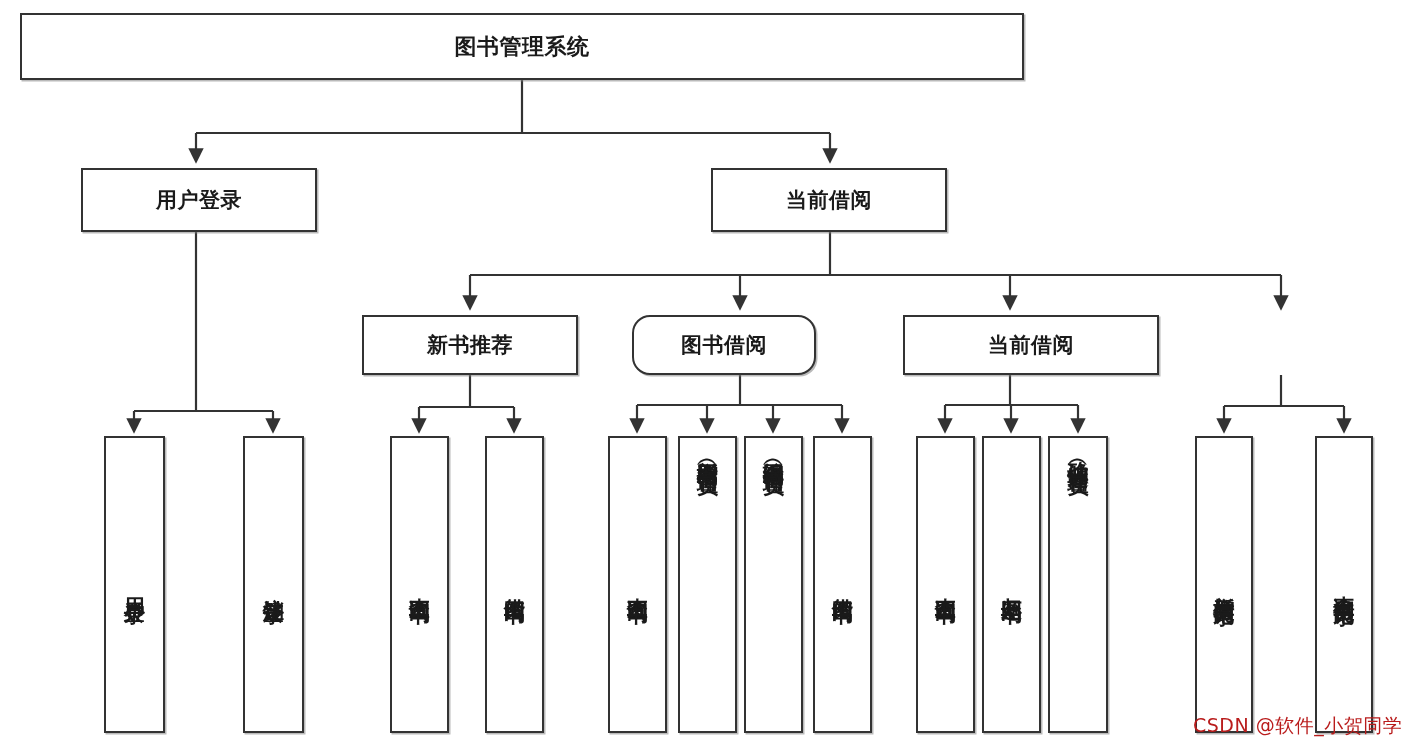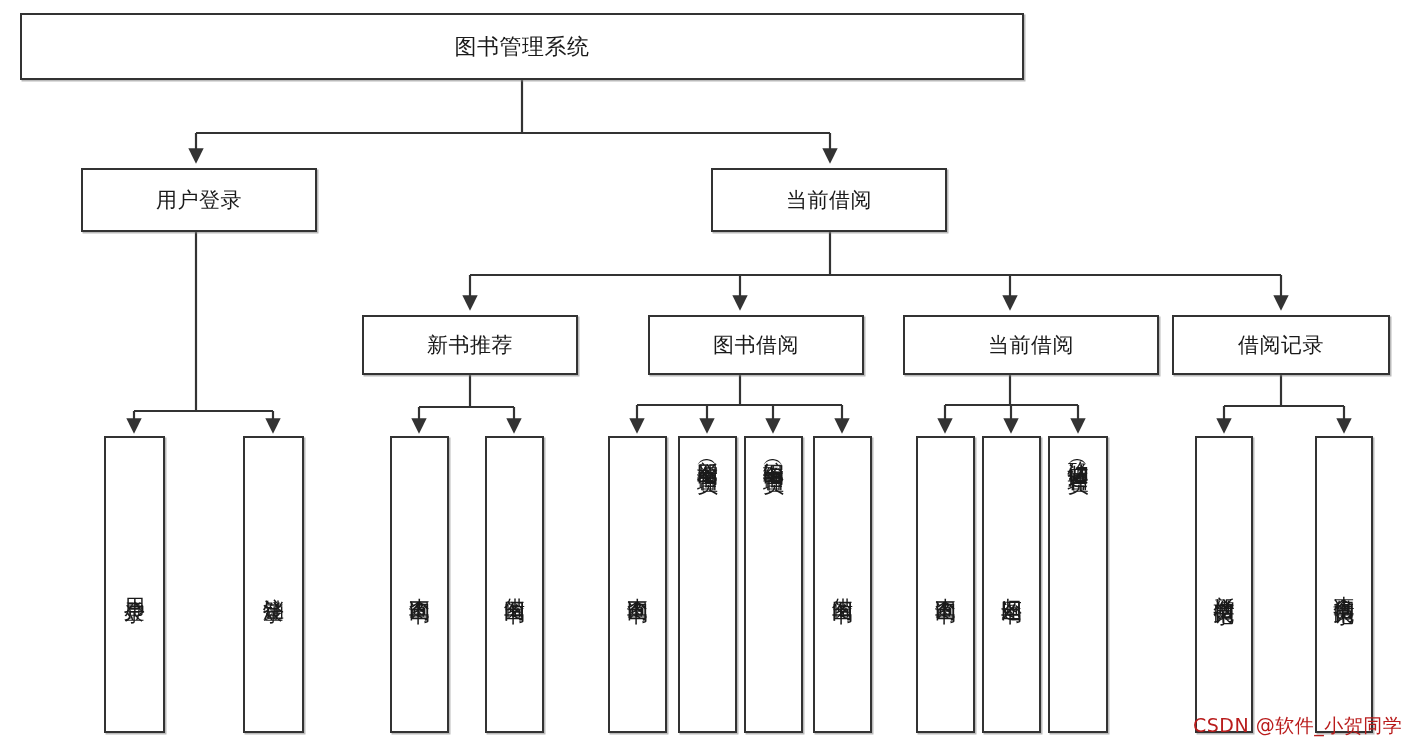--- a/index.html
+++ b/index.html
@@ -36,20 +36,21 @@
     align-items: center;
     justify-content: center;
     color: #1a1a1a;
   }
   .node .label {
     font-size: 21px;
     line-height: 1.15;
     letter-spacing: 0.5px;
     white-space: nowrap;
     text-align: left;
+    font-weight: bold;
   }
   .node.root .label { font-size: 22px; }
   .node.level2 .label { font-size: 21px; }
   .node.level3 .label { font-size: 21px; }
   .node.leaf {
     align-items: flex-start;
     justify-content: center;
     padding-top: 6px;
   }
   .node.leaf .label {
@@ -134,31 +135,28 @@
   </div>
 
   <div class="node level2" style="left:711px; top:168px; width:236px; height:64px;">
     <span class="label">当前借阅</span>
   </div>
 
   <div class="node level3" style="left:362px; top:315px; width:216px; height:60px;">
     <span class="label">新书推荐</span>
   </div>
 
-  <div class="node level3" style="left:648px; top:315px; width:216px; height:60px;">
+  <div class="node level3" style="left:632px; top:315px; width:184px; height:60px;border-radius:18px;">
     <span class="label">图书借阅</span>
   </div>
 
   <div class="node level3" style="left:903px; top:315px; width:256px; height:60px;">
     <span class="label">当前借阅</span>
   </div>
 
-  <div class="node level3" style="left:1172px; top:315px; width:218px; height:60px;">
-    <span class="label">借阅记录</span>
-  </div>
 
   <div class="node leaf center-v" style="left:104px; top:436px; width:61px; height:297px;">
     <span class="label">用户登录</span>
   </div>
 
   <div class="node leaf center-v" style="left:243px; top:436px; width:61px; height:297px;">
     <span class="label">注销登录</span>
   </div>
 
   <div class="node leaf center-v" style="left:390px; top:436px; width:59px; height:297px;">

